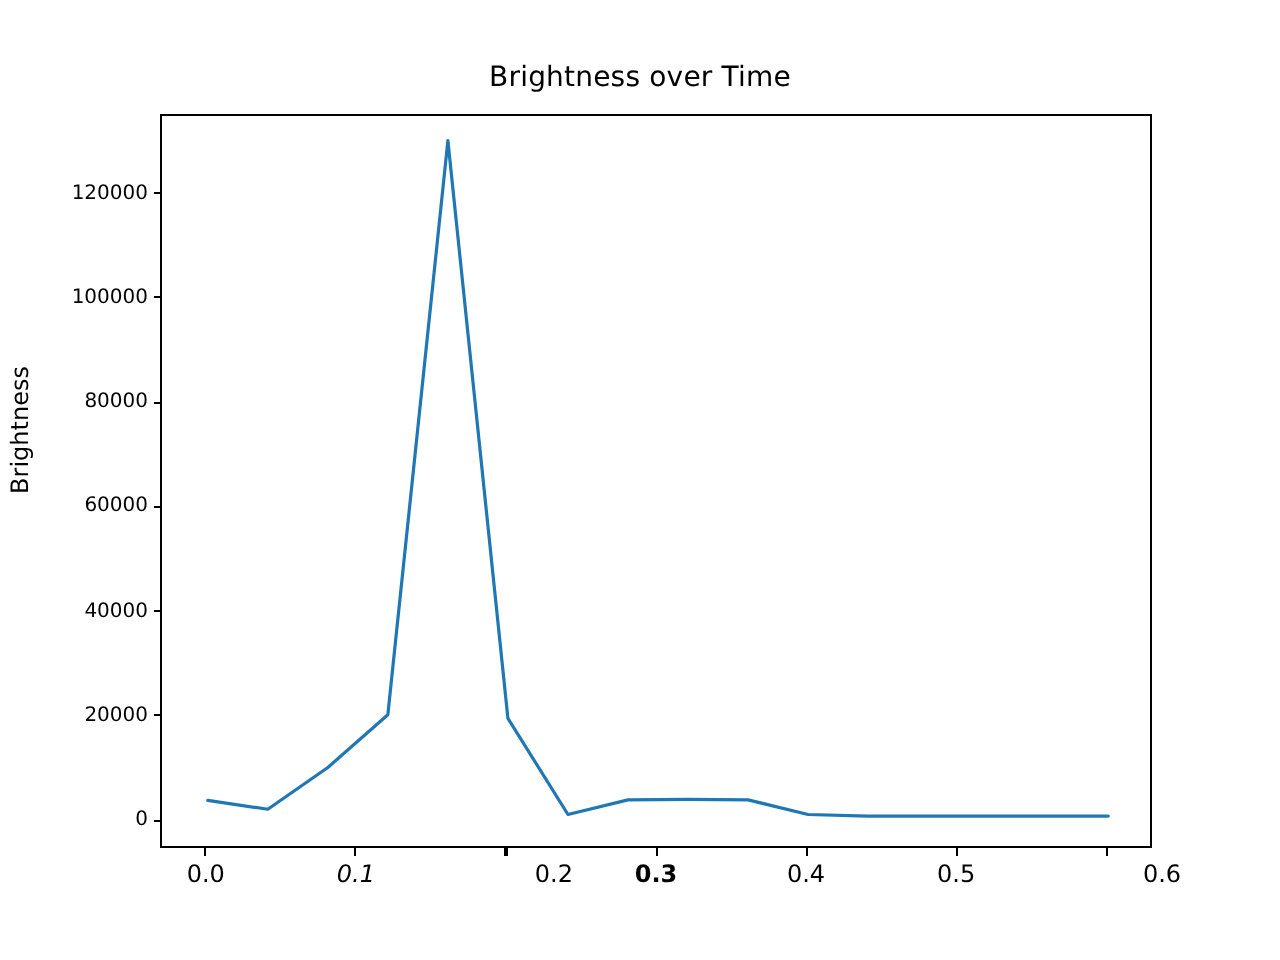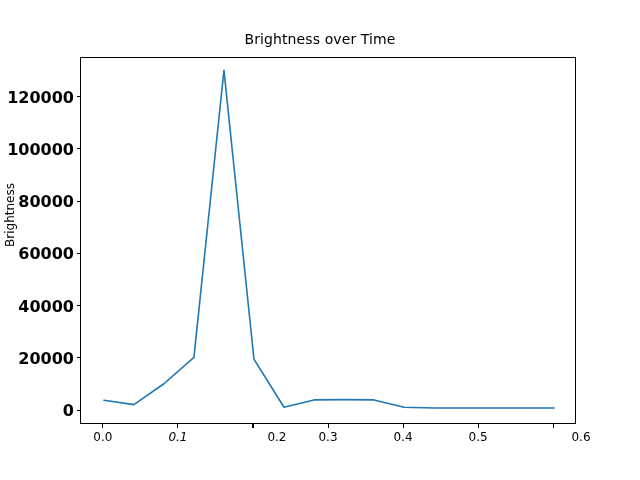--- a/index.html
+++ b/index.html
@@ -46,24 +46,23 @@
     top: 0;
     width: 100%;
     height: 100%;
     display: block;
     overflow: visible;
   }
   .tick-label-y {
     position: absolute;
     right: 0;
     transform: translateY(-50%);
-    font-size: 16px;
+    font-size: 10px;
     color: #000000;
     white-space: nowrap;
-    font-weight: bold;
   }
   #y-tick-labels {
     position: absolute;
     left: 0;
     top: 0;
     width: 74px;
     height: 480px;
   }
   #y-ticks-marks, #x-ticks-marks {
     position: absolute;
@@ -143,21 +142,21 @@
     </div>
 
   <div id="x-ticks-marks">
       <div class="tick-mark-x" style="left: 102.387px; top: 424px;"></div>
       <div class="tick-label-x" style="left: 102.887px;">0.0</div>
       <div class="tick-mark-x" style="left: 177.424px; top: 424px;"></div>
       <div class="tick-label-x" style="left: 177.924px; font-style: italic;">0.1</div>
       <div class="tick-mark-x" style="left: 252.462px; top: 424px;"></div>
       <div class="tick-label-x" style="left: 252.962px; margin-left: 24px;">0.2</div>
       <div class="tick-mark-x" style="left: 327.5px; top: 424px;"></div>
-      <div class="tick-label-x" style="left: 328px;">0.3</div>
+      <div class="tick-label-x" style="left: 328px; font-weight: bold;">0.3</div>
       <div class="tick-mark-x" style="left: 402.538px; top: 424px;"></div>
       <div class="tick-label-x" style="left: 403.038px;">0.4</div>
       <div class="tick-mark-x" style="left: 477.576px; top: 424px;"></div>
       <div class="tick-label-x" style="left: 478.076px;">0.5</div>
       <div class="tick-mark-x" style="left: 552.613px; top: 424px;"></div>
       <div class="tick-label-x" style="left: 541px; margin-left: 40px;">0.6</div>
     </div>
 
 
   <div id="plot-area">

